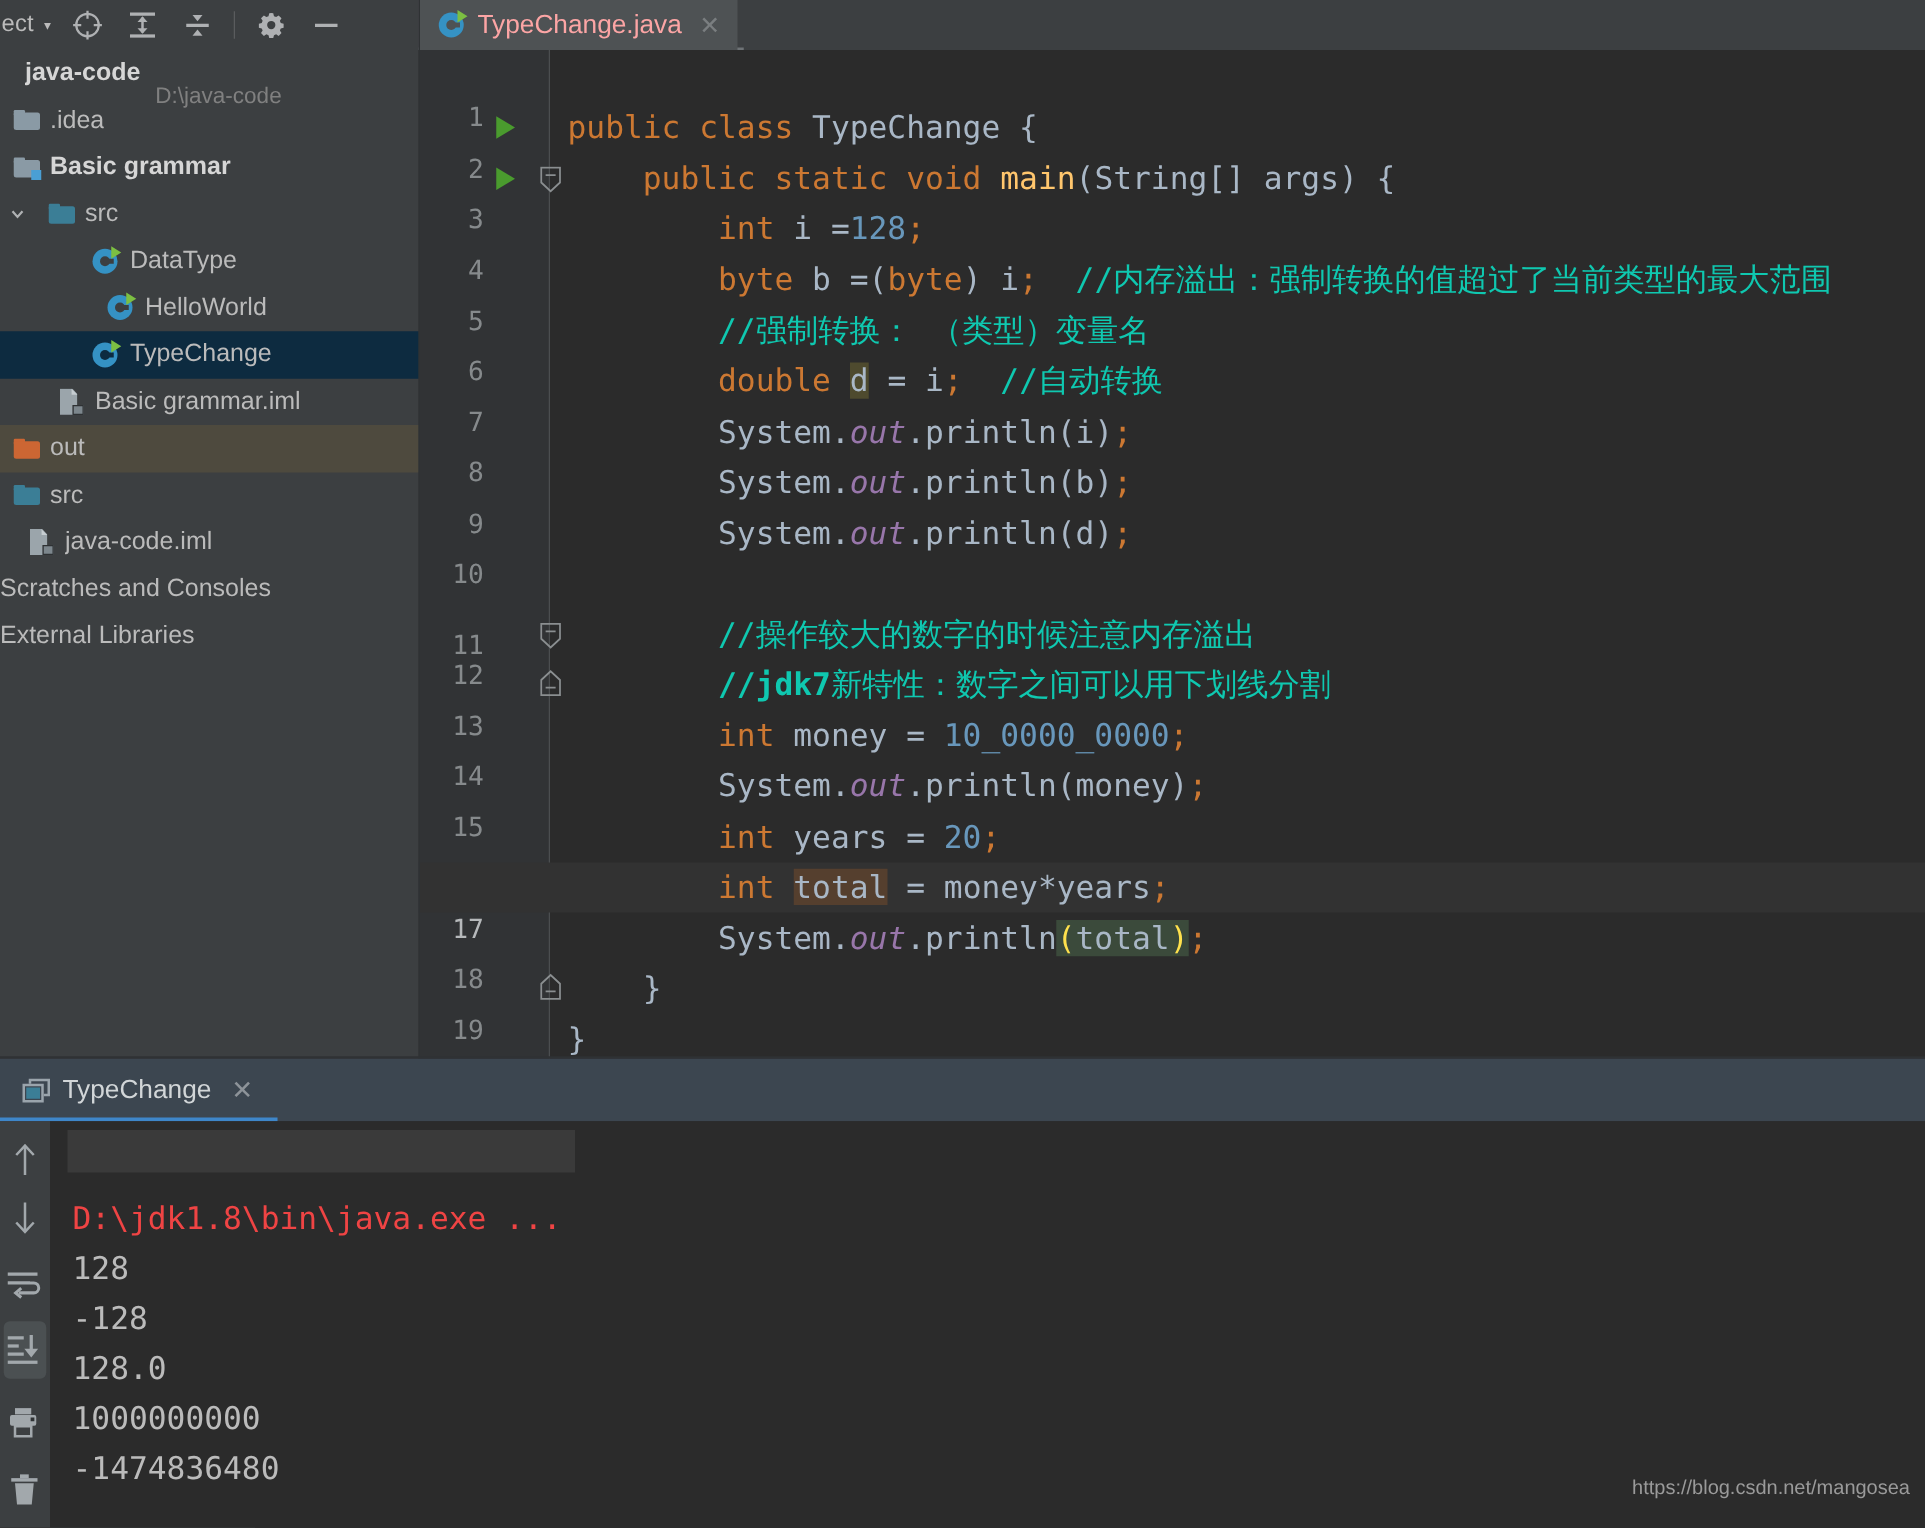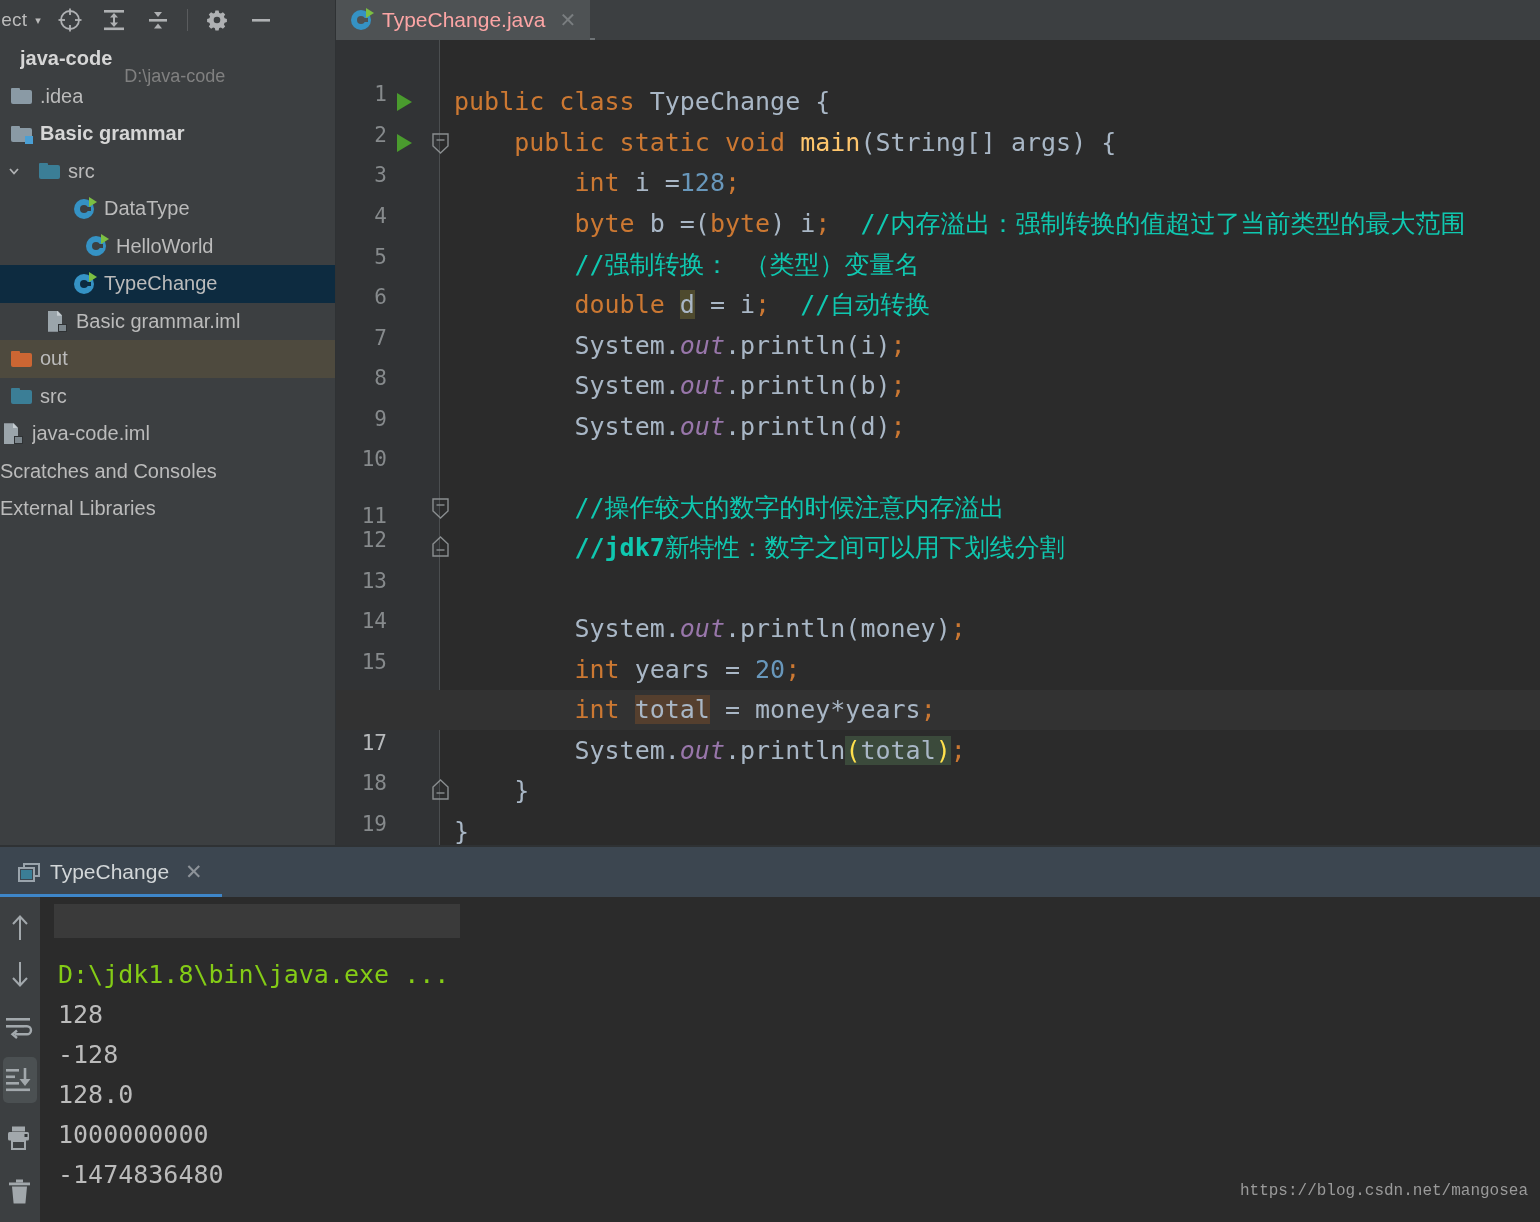--- a/index.html
+++ b/index.html
@@ -201,29 +201,29 @@
 
   .cout {
     position: absolute; left: 40px; top: 50px; right: 0; bottom: 0;
     background: #2B2B2B; overflow: hidden;
   }
   .coutline {
     position: absolute; left: 0; font-family: "DejaVu Sans Mono", monospace;
     font-size: 25px; line-height: 40px; color: #BBBBBB; white-space: pre;
     padding-left: 18px;
   }
-  .coutline.cmdpath { color: #84cc16; text-align: right; }
+  .coutline.cmdpath { color: #ef4444; text-align: right; }
   .cmd-bg {
     position: absolute; left: 14px; height: 34px; background: #3A3A3A;
   }
 
   .watermark {
     position: absolute; right: 12px; bottom: 22px;
     font-size: 16px; color: #9A9A9A;
-    font-family: Liberation Mono, monospace;
+    font-family: Liberation Sans, sans-serif;
   }
 
   .vdiv {
     position: absolute; left: 335px; top: 0; width: 1px; height: 847px;
     background: #2F3234;
   }
   .hdiv {
     position: absolute; left: 0; right: 0; top: 845px; height: 2px;
     background: #2F3234;
   }
@@ -400,21 +400,21 @@
     <div class="row" style="padding-left:8px">
       <span class="ico">
         <span class="folder teal">
             <span class="tabt"></span>
             <span class="body"></span>
           </span>
       </span>
       <span class="txt">src</span>
     </div>
 
-    <div class="row" style="padding-left:0">
+    <div class="row" style="padding-left:20px">
       <span class="ico">
         <span class="imlicon">
             <span class="pg"></span>
             <span class="fold"></span>
             <span class="sq"></span>
           </span>
       </span>
       <span class="txt">java-code.iml</span>
     </div>
 
@@ -492,20 +492,21 @@
       <div class="cline" style="top:123px"><span class="pad">        <span class="kw">int</span> i =<span class="num">128</span><span class="kw">;</span></span></div>
       <div class="cline" style="top:164px"><span class="pad">        <span class="kw">byte</span> b =(<span class="kw">byte</span>) i<span class="kw">;</span>  <span class="cmt">//内存溢出：强制转换的值超过了当前类型的最大范围</span></span></div>
       <div class="cline" style="top:205px"><span class="pad">        <span class="cmt">//强制转换： （类型）变量名</span></span></div>
       <div class="cline" style="top:245px"><span class="pad">        <span class="kw">double</span> <span class="hl-ident">d</span> = i<span class="kw">;</span>  <span class="cmt">//自动转换</span></span></div>
       <div class="cline" style="top:286px"><span class="pad">        <span class="id">System</span>.<span class="fld">out</span>.println(i)<span class="kw">;</span></span></div>
       <div class="cline" style="top:326px"><span class="pad">        <span class="id">System</span>.<span class="fld">out</span>.println(b)<span class="kw">;</span></span></div>
       <div class="cline" style="top:367px"><span class="pad">        <span class="id">System</span>.<span class="fld">out</span>.println(d)<span class="kw">;</span></span></div>
       <div class="cline" style="top:407px"><span class="pad"></span></div>
       <div class="cline" style="top:448px"><span class="pad">        <span class="cmt">//操作较大的数字的时候注意内存溢出</span></span></div>
       <div class="cline" style="top:488px"><span class="pad">        <span class="cmtb">//jdk7</span><span class="cmt">新特性：数字之间可以用下划线分割</span></span></div>
+      <div class="cline" style="top:529px"><span class="pad">        <span class="kw">int</span> money = <span class="num">10_0000_0000</span><span class="kw">;</span></span></div>
       <div class="cline" style="top:569px"><span class="pad">        <span class="id">System</span>.<span class="fld">out</span>.println(money)<span class="kw">;</span></span></div>
       <div class="cline" style="top:610px"><span class="pad">        <span class="kw">int</span> years = <span class="num">20</span><span class="kw">;</span></span></div>
       <div class="cline" style="top:650px"><span class="pad">        <span class="kw">int</span> <span class="hl-ident2">total</span> = money*years<span class="kw">;</span></span></div>
       <div class="cline" style="top:691px"><span class="pad">        <span class="id">System</span>.<span class="fld">out</span>.println<span class="paren-hl">(</span><span class="tok-hl">total</span><span class="paren-hl">)</span><span class="kw">;</span></span></div>
       <div class="cline" style="top:731px"><span class="pad">    }</span></div>
       <div class="cline" style="top:772px"><span class="pad">}</span></div>
 
     </div>
   </div>
 

